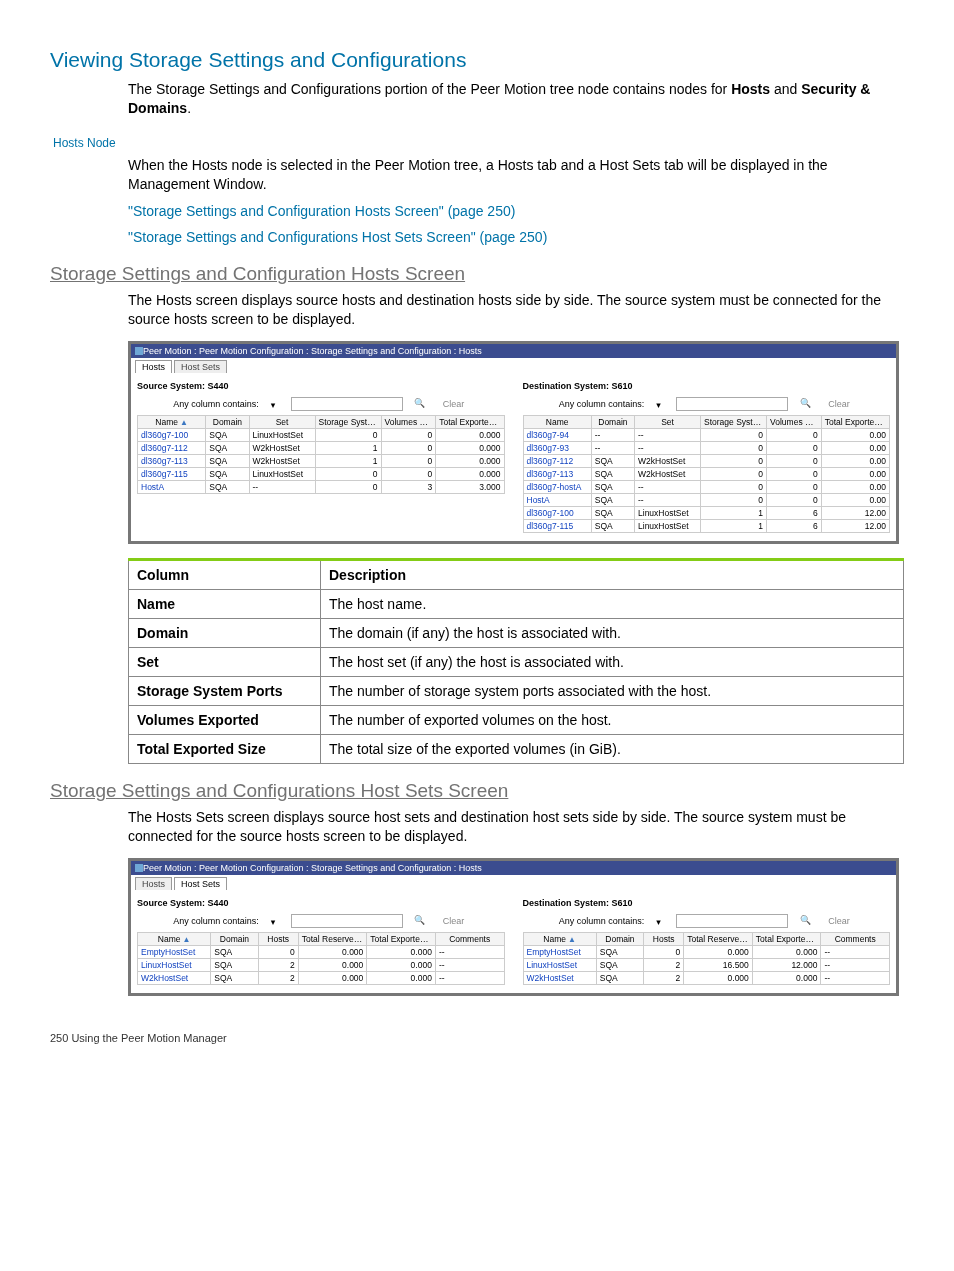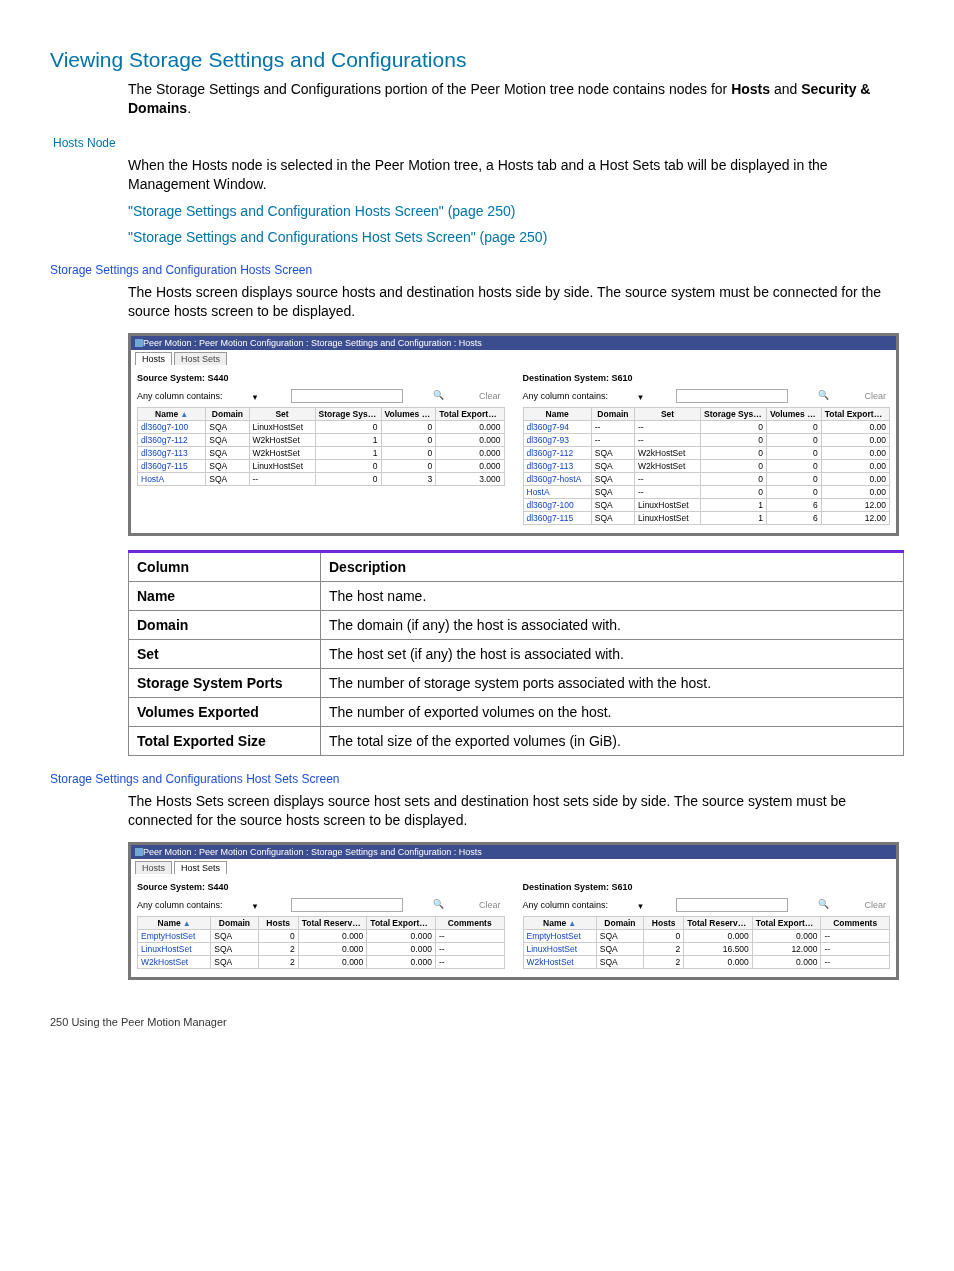--- a/index.html
+++ b/index.html
@@ -1,43 +1,43 @@
 <!DOCTYPE html>
 <html><head>
 <meta charset="utf-8">
 <style>
   html,body{margin:0;padding:0;background:#fff;font-family:Arial,Helvetica,sans-serif;color:#000;}
   .page{width:954px;margin:0 auto;padding:48px 50px 40px 50px;box-sizing:border-box;}
   h1{font-size:21px;font-weight:400;color:#0073a8;margin:0 0 8px 0;}
   h2{font-size:12px;font-weight:400;color:#0073a8;margin:18px 0 6px 3px;}
-  h3{font-size:12px;font-weight:400;color:#1d4ed8;margin:16px 0 6px 0;}
+  h3{font-size:19px;font-weight:400;color:#737373;margin:16px 0 6px 0;text-decoration:underline;}
   .body-indent{padding-left:78px;}
   p{font-size:14px;line-height:1.35;margin:4px 0 8px 0;}
   p.link{color:#0073a8;}
   .bold{font-weight:700;}
-  .desc-table{border-collapse:collapse;width:100%;margin-top:8px;border-top:3px solid #6d28d9;}
+  .desc-table{border-collapse:collapse;width:100%;margin-top:8px;border-top:3px solid #84cc16;}
   .desc-table th,.desc-table td{border:1px solid #888;padding:6px 8px;font-size:14px;text-align:left;}
   .desc-table thead th{font-weight:700;}
   .screenshot{margin:12px 0 14px 78px;border:3px solid #777;background:#fff;font-size:9px;width:765px;}
   .titlebar{background:#3b4c8f;color:#fff;padding:2px 4px;font-size:9px;display:flex;align-items:center;}
   .titlebar .tb-icon{width:8px;height:8px;background:#6fa7d6;display:inline-block;}
   .tabs{padding:2px 4px 0 4px;display:flex;gap:2px;}
   .tab{border:1px solid #999;border-bottom:none;padding:1px 6px;font-size:9px;background:#eee;color:#444;}
   .tab.active{background:#fff;color:#000;}
   .panels{display:flex;gap:18px;padding:4px 6px 8px 6px;}
   .panel{flex:1;min-width:0;}
   .panel-title{font-size:9px;font-weight:700;margin:4px 0 6px 0;}
-  .filter-row{display:flex;align-items:center;justify-content:space-between;gap:12px;font-size:9px;margin-bottom:4px;}
+  .filter-row{display:flex;align-items:center;justify-content:center;gap:12px;font-size:9px;margin-bottom:4px;}
   .filter-row .fld{border:1px solid #aaa;height:12px;width:110px;background:#fff;}
   .filter-row .find-icon{width:12px;height:12px;display:inline-block;}
   .filter-row .clear-btn{color:#888;padding:0 4px;}
   .filter-row .dd{width:8px;height:8px;display:inline-block;}
   .grid{width:100%;border-collapse:collapse;table-layout:fixed;}
   .grid th,.grid td{border:1px solid #ccc;padding:1px 3px;font-size:8.5px;white-space:nowrap;overflow:hidden;text-overflow:ellipsis;}
-  .grid th{background:#f4f4f4;font-weight:700;text-align:center;}
+  .grid th{background:#f4f4f4;font-weight:400;text-align:center;}
   .grid td.link{color:#1243c0;}
   .grid td.num{text-align:right;}
   .sort-ind{color:#3b77c2;font-size:8px;margin-left:2px;}
   .footer{font-size:11px;color:#333;margin-top:36px;}
 </style>
 </head>
 <body>
 <div class="page">
 
 <h1>Viewing Storage Settings and Configurations</h1>

